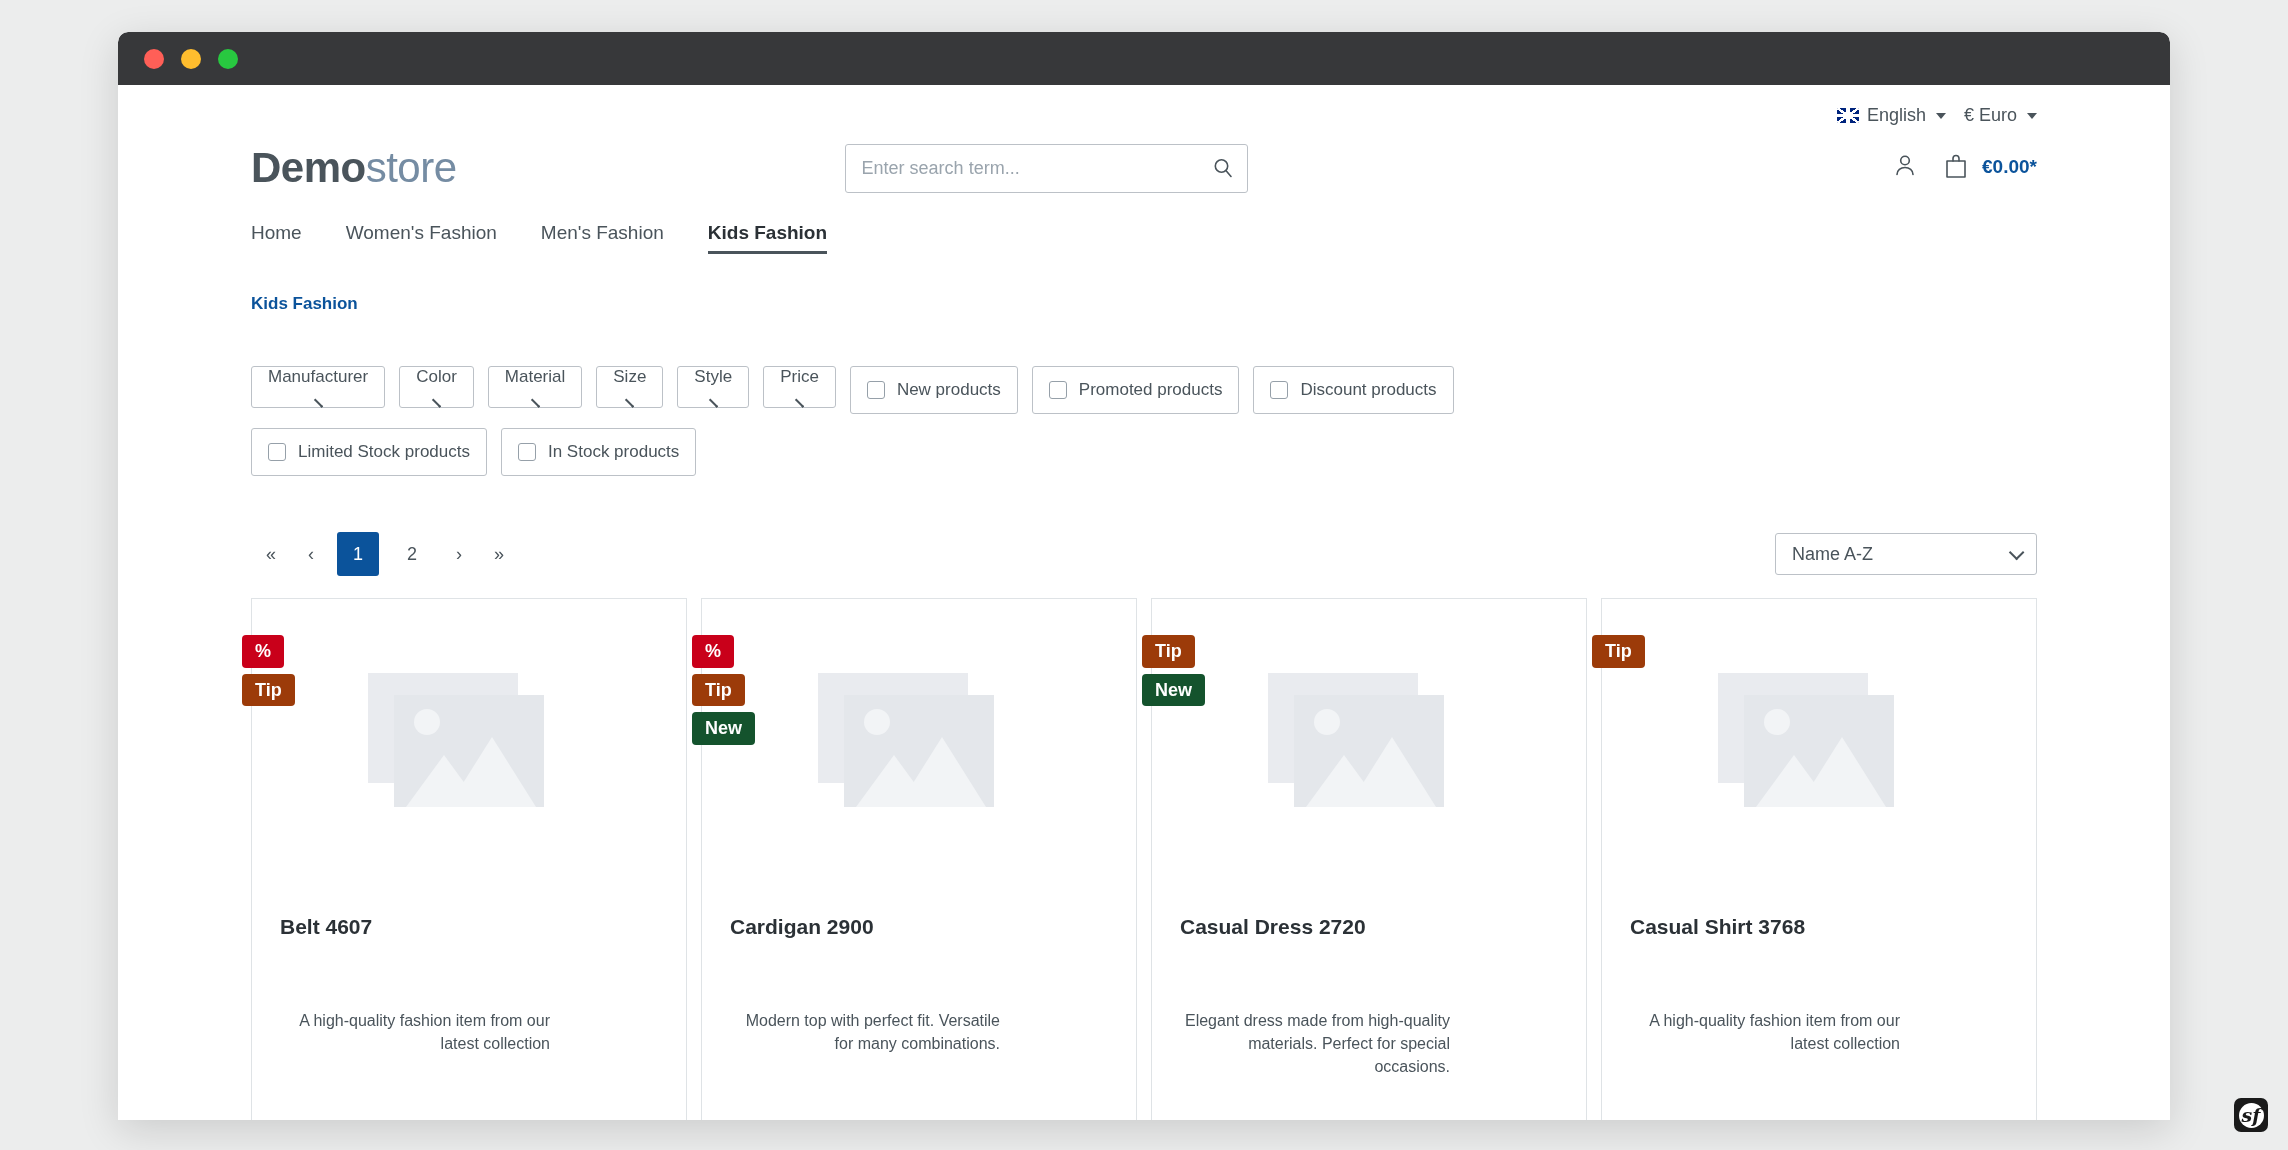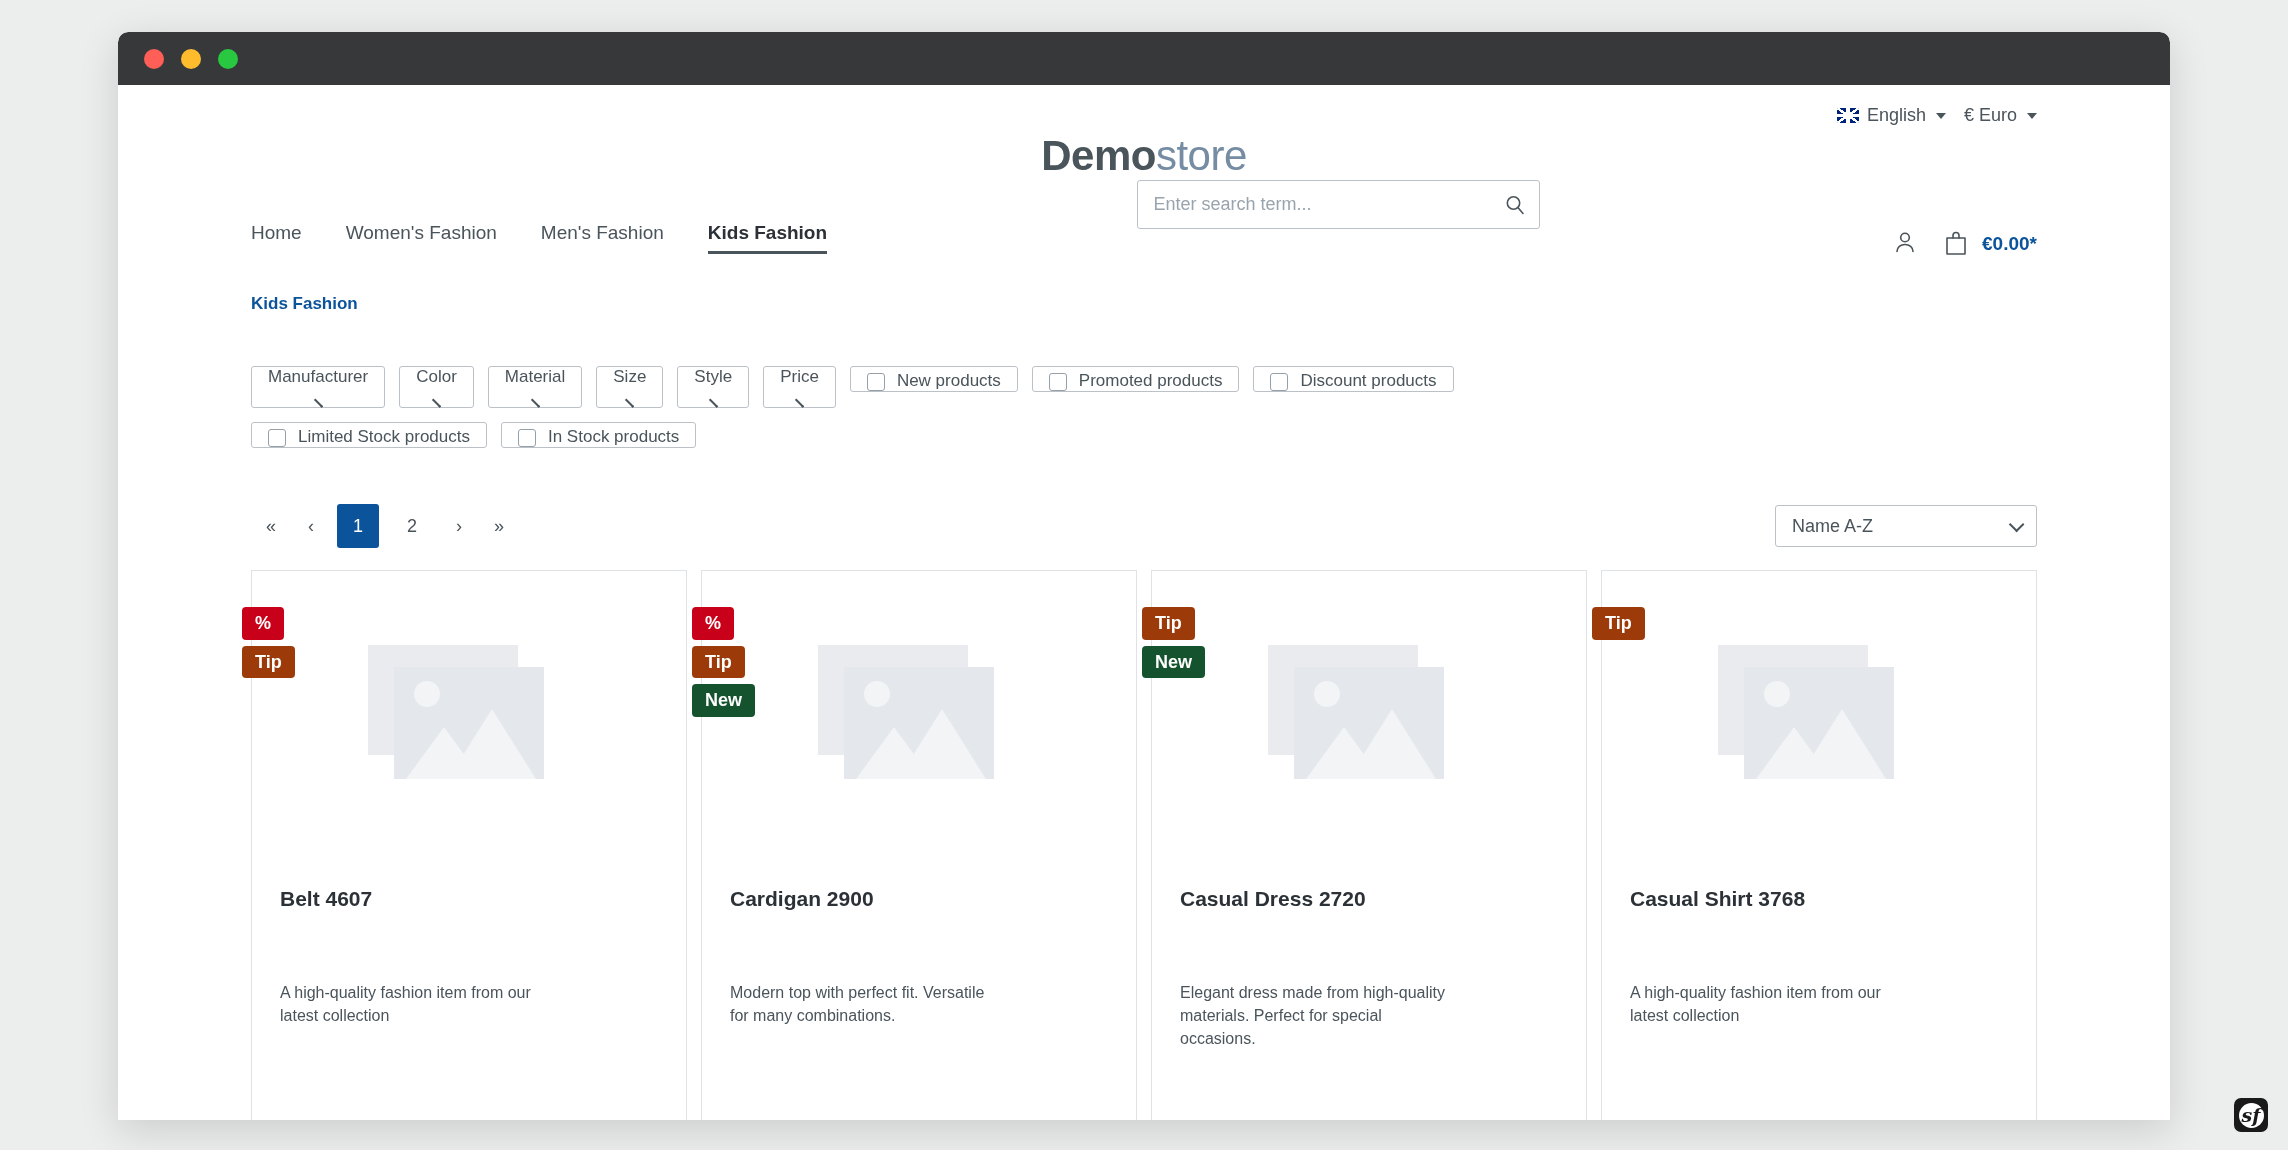--- a/index.html
+++ b/index.html
@@ -86,21 +86,20 @@
     border-top: 6px solid #4a545b;
     display: inline-block;
     margin-left: 2px;
   }
 
   
   .header-row {
     display: flex; align-items: center;
     margin-top: 6px;
     height: 72px;
-    flex-direction: column;
   }
   .logo {
     font-size: 42px;
     letter-spacing: -0.5px;
     color: #4a545b;
     white-space: nowrap;
   }
   .logo b { font-weight: 700; color: #4a545b; }
   .logo span.light { font-weight: 400; color: #758ca3; }
 
@@ -182,25 +181,25 @@
     white-space: nowrap;
     flex-direction: column;
   }
   .filter-btn .chev {
     width: 11px; height: 11px;
     border-right: 2px solid #4a545b;
     border-bottom: 2px solid #4a545b;
     transform: rotate(45deg) translate(-2px,-2px);
   }
   .filter-check {
-    height: 26px;
+    height: 48px;
     border: 1px solid #bcc1c7;
     border-radius: 3px;
     background: #fff;
-    display: flex; align-items: flex-end;
+    display: flex; align-items: center;
     gap: 12px;
     padding: 0 16px;
     font-size: 17px;
     color: #4a545b;
     cursor: pointer;
     white-space: nowrap;
   }
   .cbox {
     width: 18px; height: 18px;
     border: 1px solid #96a0a9;
@@ -326,20 +325,21 @@
     font-size: 21px;
     font-weight: 700;
     color: #2b3136;
   }
   .card-desc {
     margin: 70px 0 0 28px;
     font-size: 16px;
     line-height: 1.45;
     color: #4a545b;
     max-width: 270px;
+    text-align: right;
   }
 
   
   .sf-badge {
     position: absolute;
     right: 20px; bottom: 18px;
     width: 34px; height: 34px;
     background: #1a1a1a;
     border-radius: 7px;
     display: flex; align-items: center; justify-content: center;

